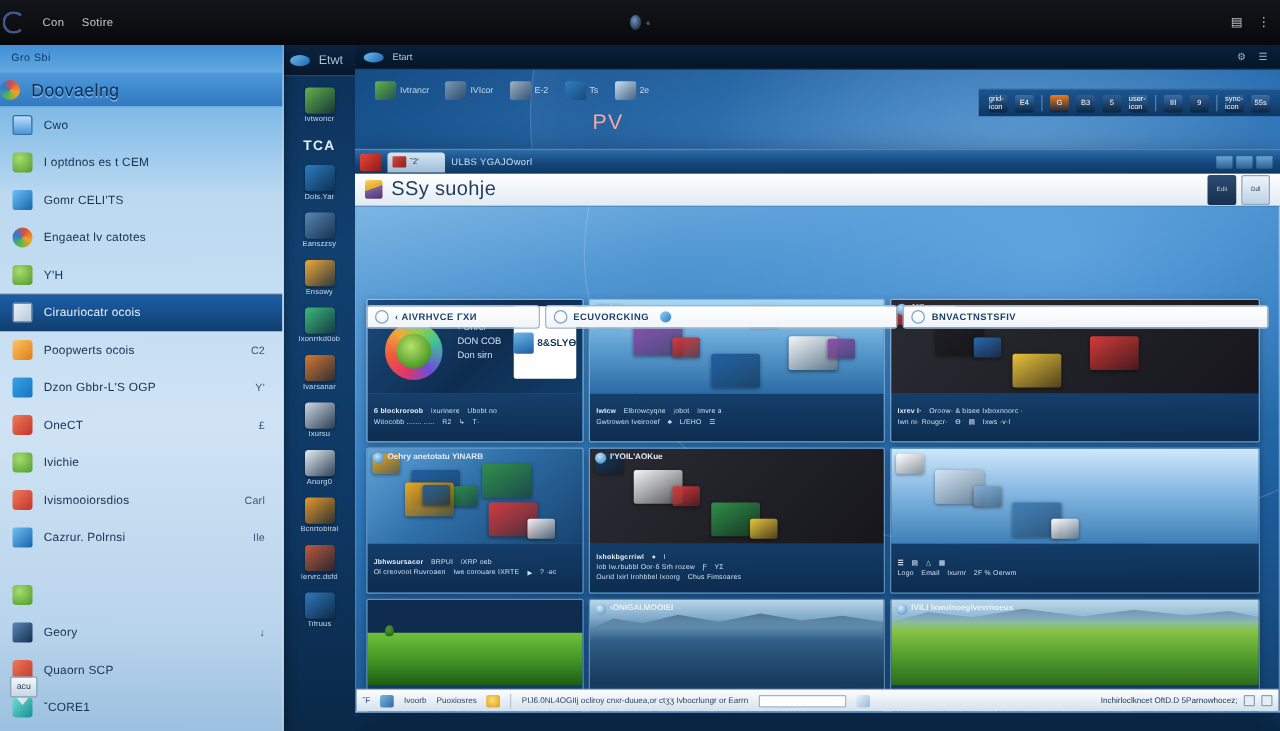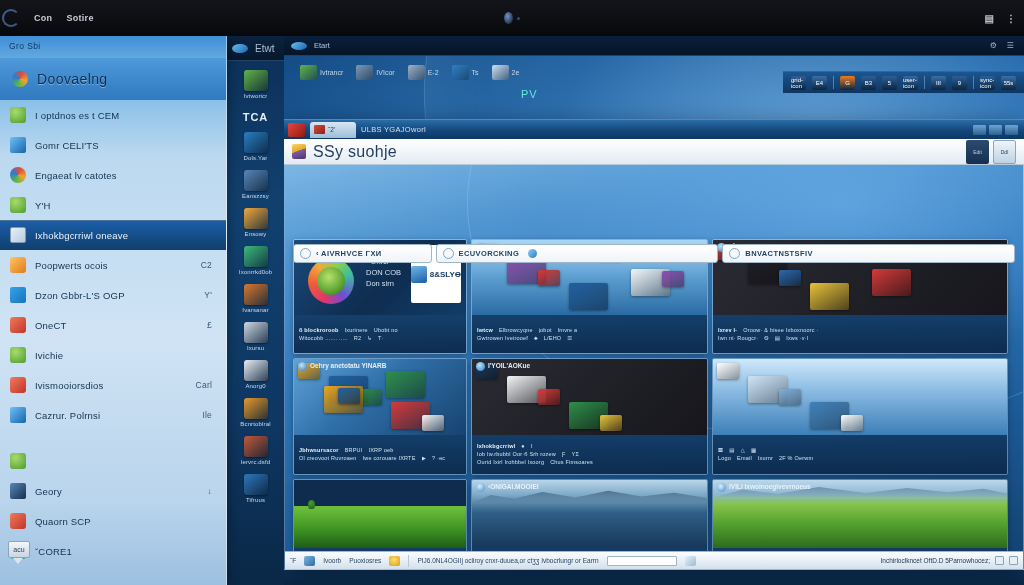--- a/index.html
+++ b/index.html
@@ -12,21 +12,20 @@
     -webkit-font-smoothing:antialiased;
   }
   .screen { position:absolute; inset:0; overflow:hidden; }
 
   
   .sysbar {
     position:absolute; left:0; top:0; width:1024px; height:36px;
     background:linear-gradient(180deg,#14151a 0%, #0d0e12 60%, #07080b 100%);
     display:flex; align-items:center; gap:14px; padding:0 10px;
     z-index:60;
-    font-weight:bold;
   }
   .sysbar .sb-orb {
     width:18px; height:18px; border-radius:50%;
     border:2px solid #4a6fa5; border-right-color:transparent;
     opacity:.8; flex:0 0 auto; margin-left:-8px;
   }
   .sysbar .sb-txt {
     color:#c9ccd4; font-size:9px; letter-spacing:.3px;
     filter:blur(.3px); white-space:nowrap;
   }
@@ -76,21 +75,21 @@
     box-shadow:2px 0 9px rgba(0,0,0,.30);
     z-index:40; overflow:hidden;
     font-size:9px;
   }
   .sm-head {
     height:22px; padding:5px 9px 0 9px;
     color:#123a63; font-size:8.5px; filter:blur(.35px); letter-spacing:.4px;
     background:linear-gradient(180deg,#3f8ed6 0%, #63a9e0 100%);
   }
   .sm-hl {
-    height:42px; display:flex; align-items:center; gap:9px; padding:0 12px;
+    height:27px; display:flex; align-items:center; gap:9px; padding:0 0;
     background:linear-gradient(180deg,#4f9ada 0%, #3d87cc 55%, #3179c0 100%);
   }
   .sm-hl .sm-label {
     color:#0d2f52; font-size:14px; letter-spacing:.4px; filter:blur(.45px);
     text-shadow:0 1px 0 rgba(255,255,255,.35);
   }
   .sm-item {
     height:30px; display:flex; align-items:center; gap:9px; padding:0 10px;
     color:#13324f; filter:blur(.35px); letter-spacing:.2px;
     position:relative;
@@ -340,21 +339,21 @@
   }
   .dq-bar .dq-t { color:#b6c7da; font-size:7.5px; filter:blur(.4px); }
   .dq-bar .dq-right { margin-left:auto; display:flex; gap:10px; padding-right:10px; }
   .dq-bar .dq-right span { color:#9fb4ca; font-size:8px; filter:blur(.4px); }
   .dq-icons {
     display:flex; align-items:center; gap:13px; padding:9px 0 0 16px;
   }
   .dq-item { display:flex; align-items:center; gap:3px; }
   .dq-item .gi { width:17px; height:15px; border-radius:2px; filter:blur(.4px); }
   .dq-item .gl { color:#c7d8e9; font-size:7px; filter:blur(.45px); }
-  .dq-big { color:#5eead4; font-size:11px; letter-spacing:1px; filter:blur(.3px);margin-left:47px; }
+  .dq-big { color:#fca5a5; font-size:17px; letter-spacing:1px; filter:blur(.3px); }
   .dq-center {
     position:absolute; right:160px; top:38px; display:flex; align-items:center; gap:8px;
   }
   .dq-center .dcico { width:22px; height:16px; border-radius:2px;
     background:linear-gradient(180deg,#e8f1fa,#9dbedc); border:1px solid #6b92b5; filter:blur(.4px); }
   .dq-center .dctx { color:#d6e6f5; font-size:8px; filter:blur(.5px); letter-spacing:.4px; }
   .dq-far { position:absolute; right:22px; top:40px; color:#cfe0f1; font-size:8px; filter:blur(.5px); }
 
   
   .hover-tools {
@@ -400,20 +399,25 @@
   <div class="startmenu">
     <div class="sm-head">Gro  Sbi</div>
 
     <div class="sm-hl">
       <div class="ico ico-multi"></div>
       <div class="sm-label">Doovaelng</div>
     </div>
 
     <div id="sm-list">
         <div class="sm-item">
+          <div class="ico ico-folderblue"></div>
+          <div class="sm-label">Cwo</div>
+          <div class="sm-acc"></div>
+        </div>
+        <div class="sm-item">
           <div class="ico ico-green"></div>
           <div class="sm-label">I optdnos es t CEM</div>
           <div class="sm-acc"></div>
         </div>
         <div class="sm-item">
           <div class="ico ico-blue"></div>
           <div class="sm-label">Gomr CELI'TS</div>
           <div class="sm-acc"></div>
         </div>
         <div class="sm-item">
@@ -421,21 +425,21 @@
           <div class="sm-label">Engaeat lv catotes</div>
           <div class="sm-acc"></div>
         </div>
         <div class="sm-item">
           <div class="ico ico-green"></div>
           <div class="sm-label">Y'H</div>
           <div class="sm-acc"></div>
         </div>
         <div class="sm-item selected">
           <div class="ico ico-doc"></div>
-          <div class="sm-label">Ixhokbgcrriwl oneave</div>
+          <div class="sm-label">Cirauriocatr ocois</div>
           <div class="sm-acc"></div>
         </div>
         <div class="sm-item">
           <div class="ico ico-orange"></div>
           <div class="sm-label">Poopwerts ocois</div>
           <div class="sm-acc">C2</div>
         </div>
         <div class="sm-item">
           <div class="ico ico-win"></div>
           <div class="sm-label">Dzon Gbbr-L'S OGP</div>

